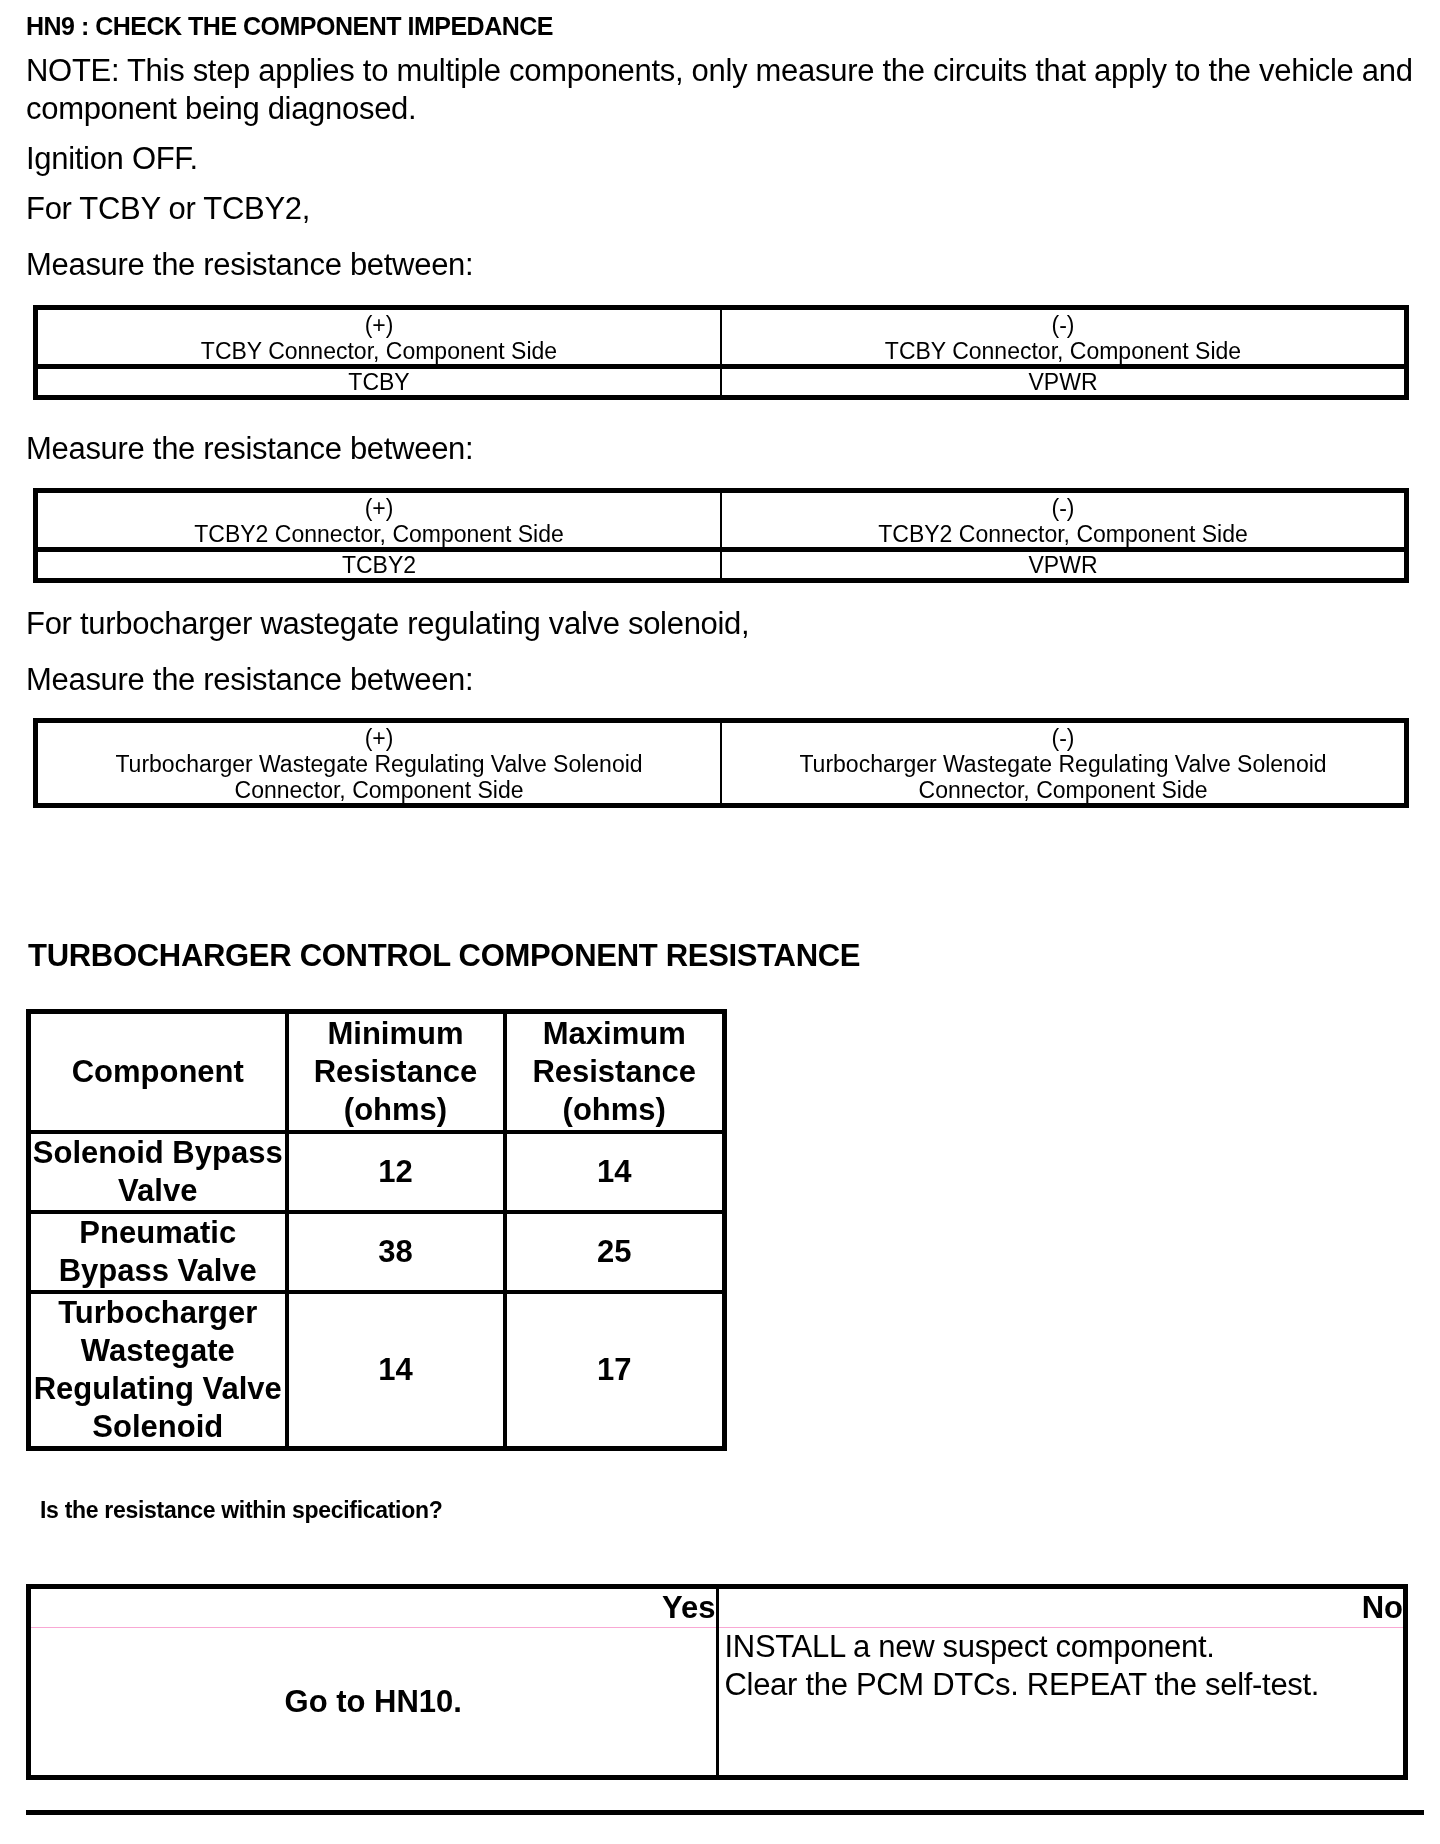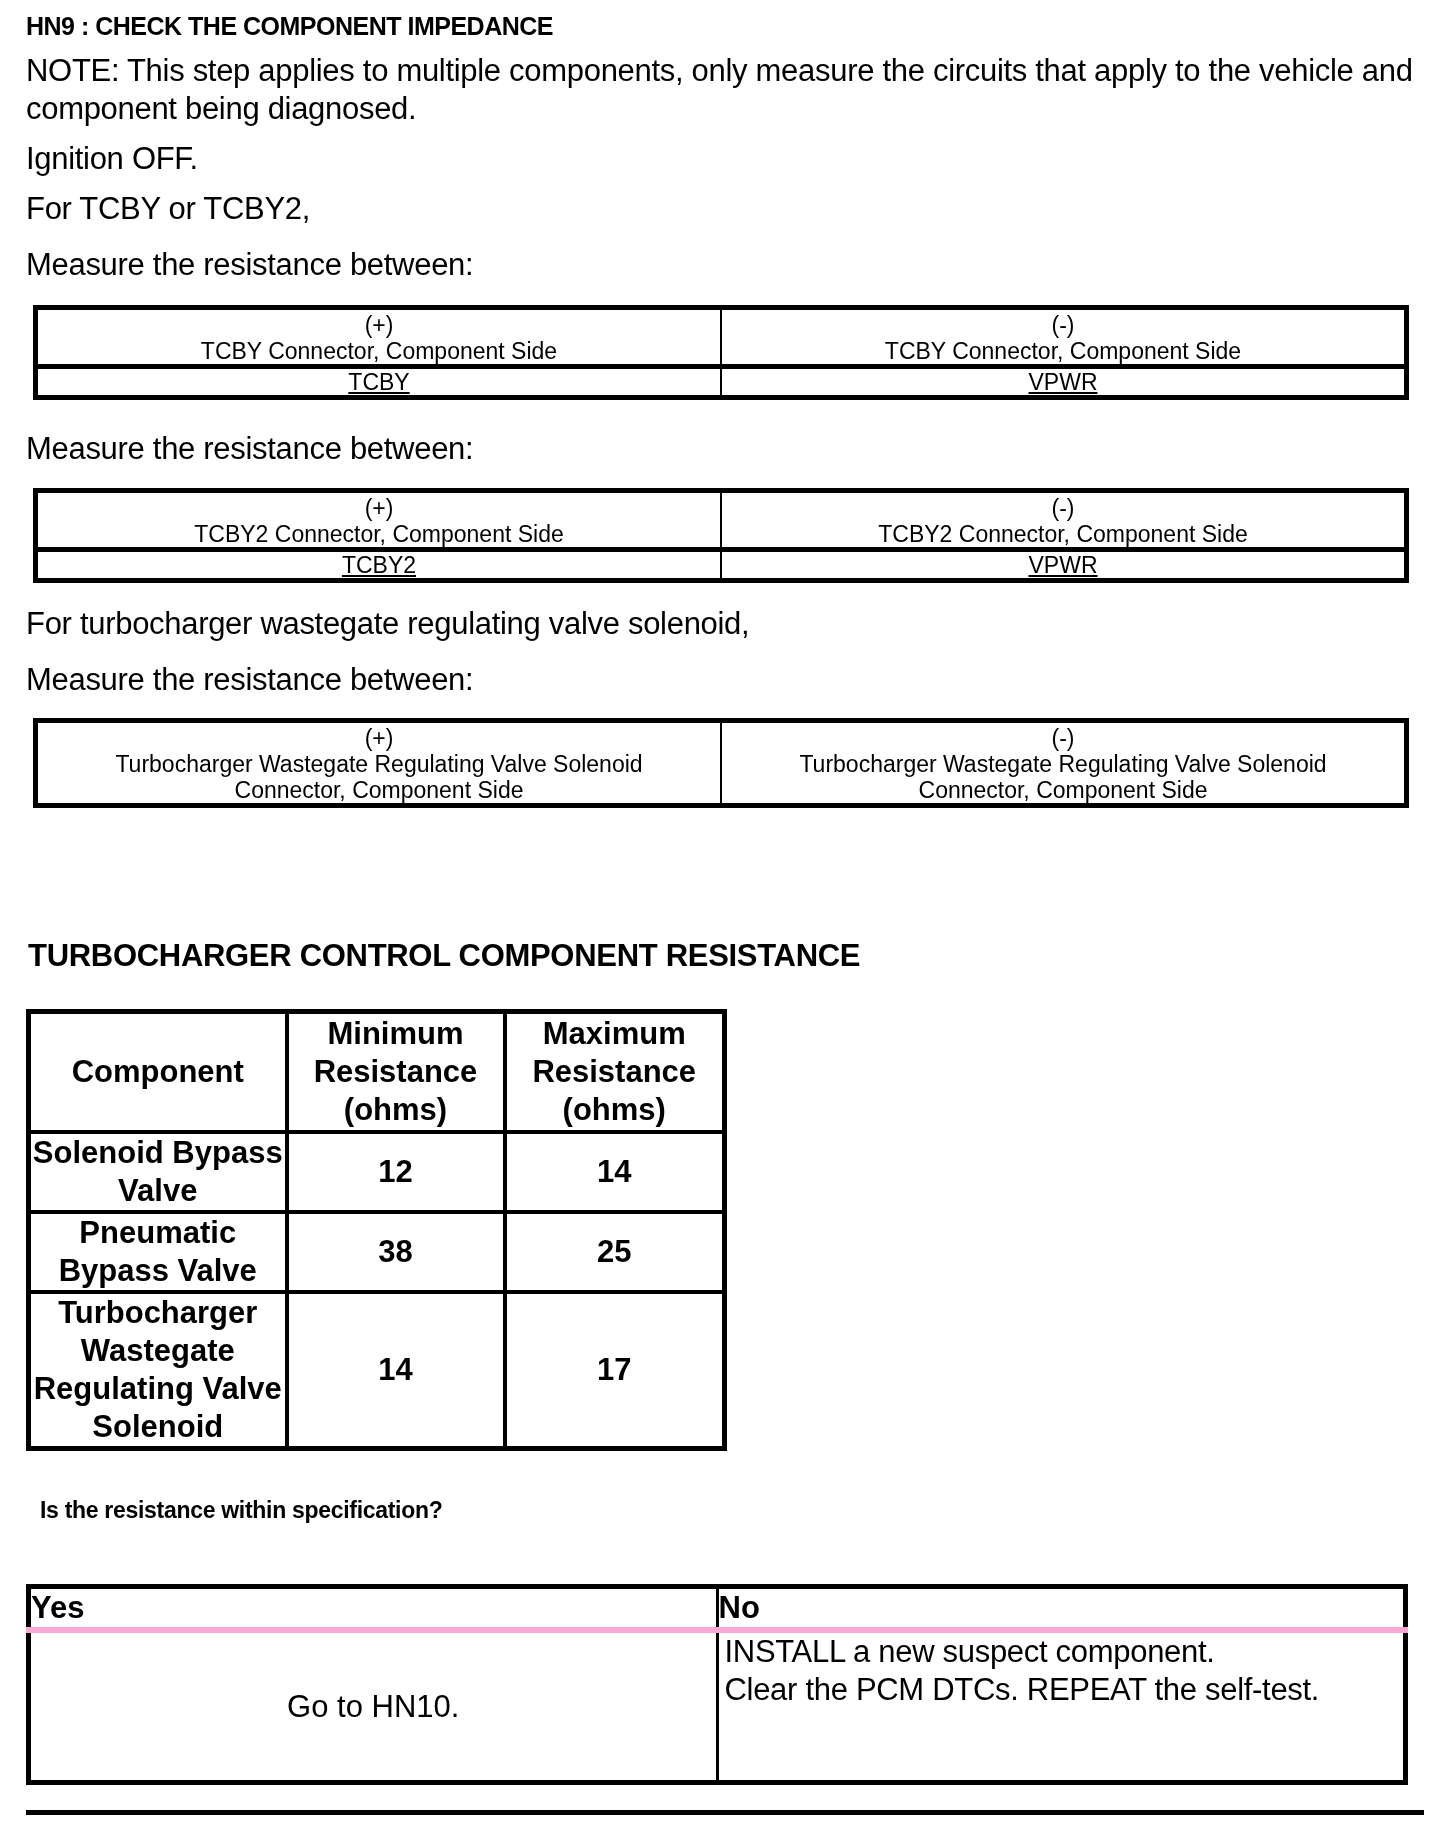--- a/index.html
+++ b/index.html
@@ -19,21 +19,21 @@
     .meas3 { top: 661px; }
 
     table.conn {
       position: absolute; left: 33px; width: 1376px;
       border-collapse: collapse; border: 5px solid #000;
       font-size: 23px; text-align: center; table-layout: fixed;
     }
     table.conn td { border-left: 2px solid #000; padding: 0; line-height: 26px; vertical-align: middle; }
     table.conn td:first-child { border-left: none; }
     table.conn tr.head td { border-bottom: 5px solid #000; padding-top: 2px; }
-    table.conn tr.val td { line-height: 26px; text-decoration: underline; }
+    table.conn tr.val td { line-height: 26px; }
     .t1 { top: 305px; }
     .t2 { top: 488px; }
     .t3 { top: 718px; }
 
     .spec-title { left: 28px; top: 938px; font-size: 31px; font-weight: bold; letter-spacing: -0.3px; }
     table.spec {
       position: absolute; left: 26px; top: 1009px; width: 696px;
       border-collapse: collapse; border: 5px solid #000; table-layout: fixed;
       font-size: 31px; font-weight: bold; text-align: center; line-height: 38px;
     }
@@ -46,23 +46,23 @@
     .r-3 td { height: 152px; }
 
     .question { left: 40px; top: 1497px; font-size: 23px; font-weight: bold; letter-spacing: -0.3px; }
     table.yn {
       position: absolute; left: 26px; top: 1584px; width: 1382px;
       border-collapse: collapse; border: 5px solid #000; table-layout: fixed;
       font-size: 31px;
     }
     table.yn td { border-left: 3px solid #000; padding: 0; }
     table.yn td:first-child { border-left: none; }
-    table.yn tr.yh td { height: 38px; text-align: left; font-weight: bold; border-bottom: 6px solid #f9a8d4; }
+    table.yn tr.yh td { height: 38px; text-align: right; font-weight: bold; border-bottom: 1px solid #f9a8d4; }
     table.yn tr.yb td { height: 147px; margin-left: 12px; }
-    .yes-action { text-align: center; vertical-align: middle; }
+    .yes-action { text-align: center; vertical-align: middle; font-weight: bold; }
     .no-action { vertical-align: top; padding-left: 6px !important; line-height: 38px; letter-spacing: -0.3px; }
     .no-action div { margin-top: 0; }
     .no-action .l2 { margin-top: 0; }
 
     .rule { left: 26px; top: 1810px; width: 1398px; height: 5px; background: #000; }
   </style>
 </head>
 <body>
 
 <div class="abs step-title">HN9 : CHECK THE COMPONENT IMPEDANCE</div>

